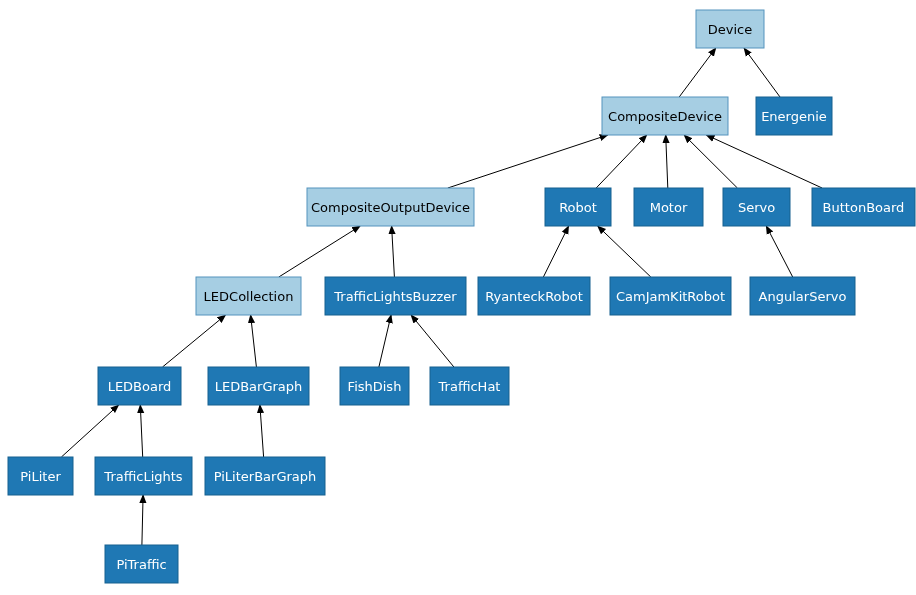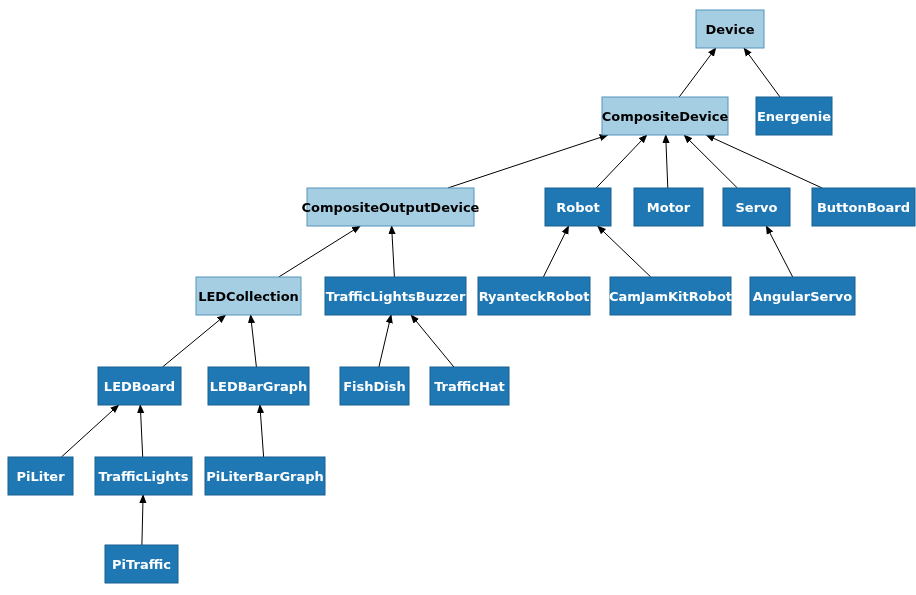--- a/index.html
+++ b/index.html
@@ -6,21 +6,20 @@
     margin: 0;
     padding: 0;
     background: #ffffff;
   }
   .diagram-wrap {
     width: 916px;
     height: 595px;
     position: relative;
     background: #ffffff;
     overflow: hidden;
-    font-weight: bold;
   }
   svg {
     display: block;
     font-family: "DejaVu Sans", sans-serif;
   }
   .node-label {
     font-family: "DejaVu Sans", sans-serif;
     font-size: 13px;
   }
   .edge-line {

